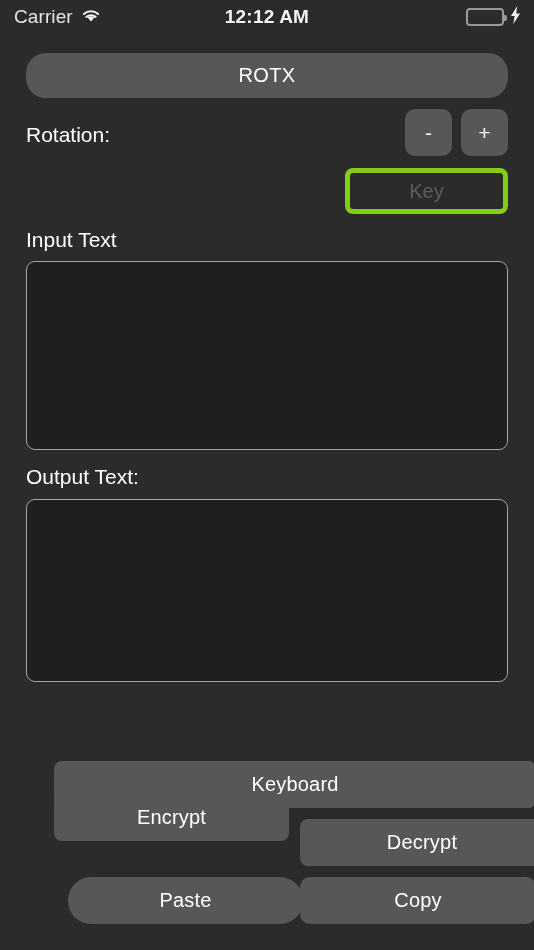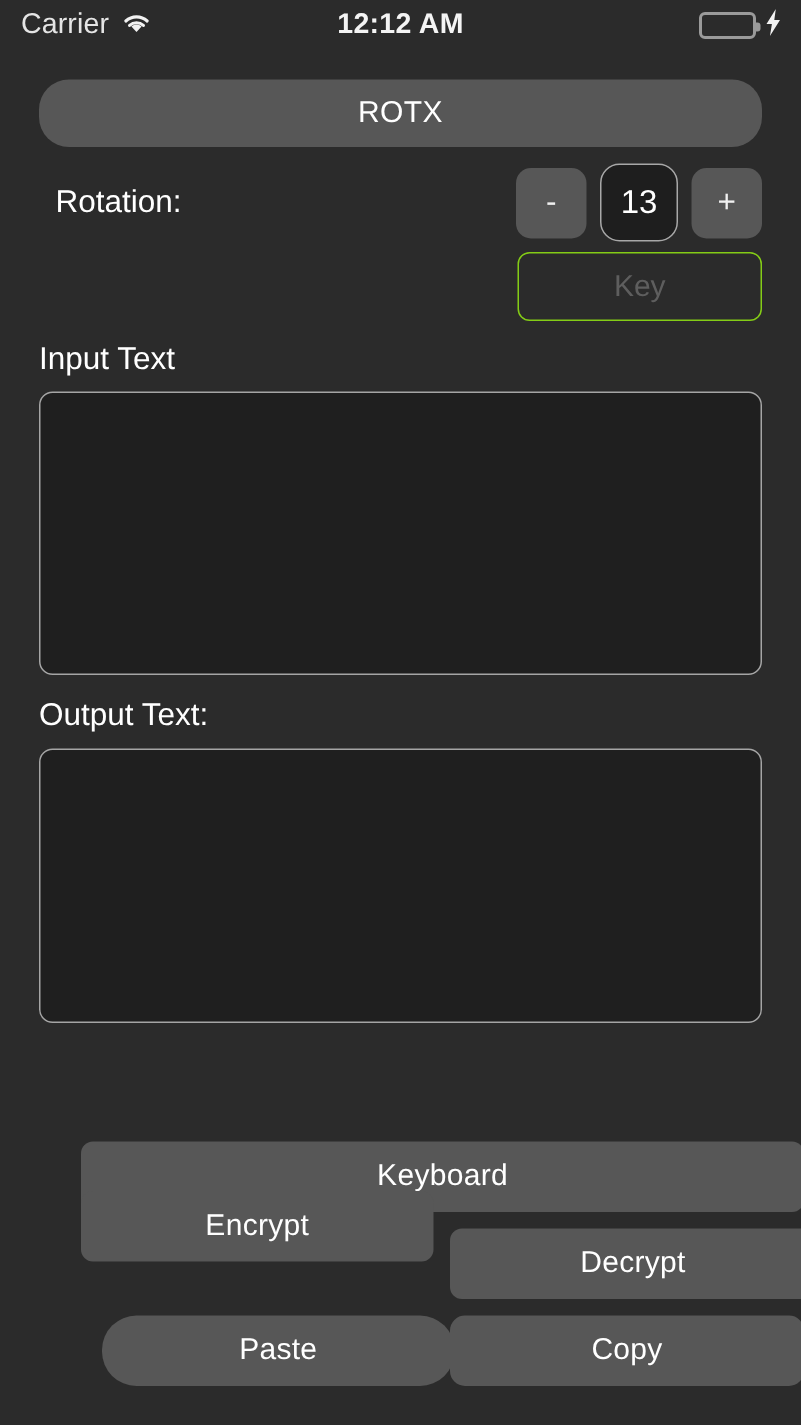--- a/index.html
+++ b/index.html
@@ -114,21 +114,21 @@
   
   .rotation-row {
     position: absolute;
     left: 26px;
     top: 109px;
     width: 482px;
     height: 52px;
   }
   .row-label {
     position: absolute;
-    left: 11px;
+    left: 0;
     top: 0;
     height: 52px;
     display: flex;
     align-items: center;
     font-size: 21px;
     color: #ffffff;
   }
   .stepper {
     position: absolute;
     right: 0;
@@ -169,21 +169,21 @@
     width: 482px;
     height: 46px;
   }
   .keyword-field {
     position: absolute;
     right: 0;
     top: 0;
     width: 163px;
     height: 46px;
     background: transparent;
-    border: 1px solid #84cc16;
+    border: 5px solid #84cc16;
     border-radius: 8px;
     display: flex;
     align-items: center;
     justify-content: center;
     font-size: 20px;
     color: #5e5e5e;
     font-family: "Liberation Sans", sans-serif;
     text-align: center;
   }
 
@@ -271,21 +271,20 @@
   </div>
 
   <div class="title-bar">
     <span class="title-bar-text">ROTX</span>
   </div>
 
   <div class="rotation-row">
     <span class="row-label">Rotation:</span>
     <div class="stepper">
       <div class="step-btn">-</div>
-      <div class="step-value">13</div>
       <div class="step-btn">+</div>
     </div>
   </div>
 
   <div class="keyword-row">
     <div class="keyword-field">Key</div>
   </div>
 
   <span class="section-label label-input">Input Text</span>
   <div class="text-area area-input">

